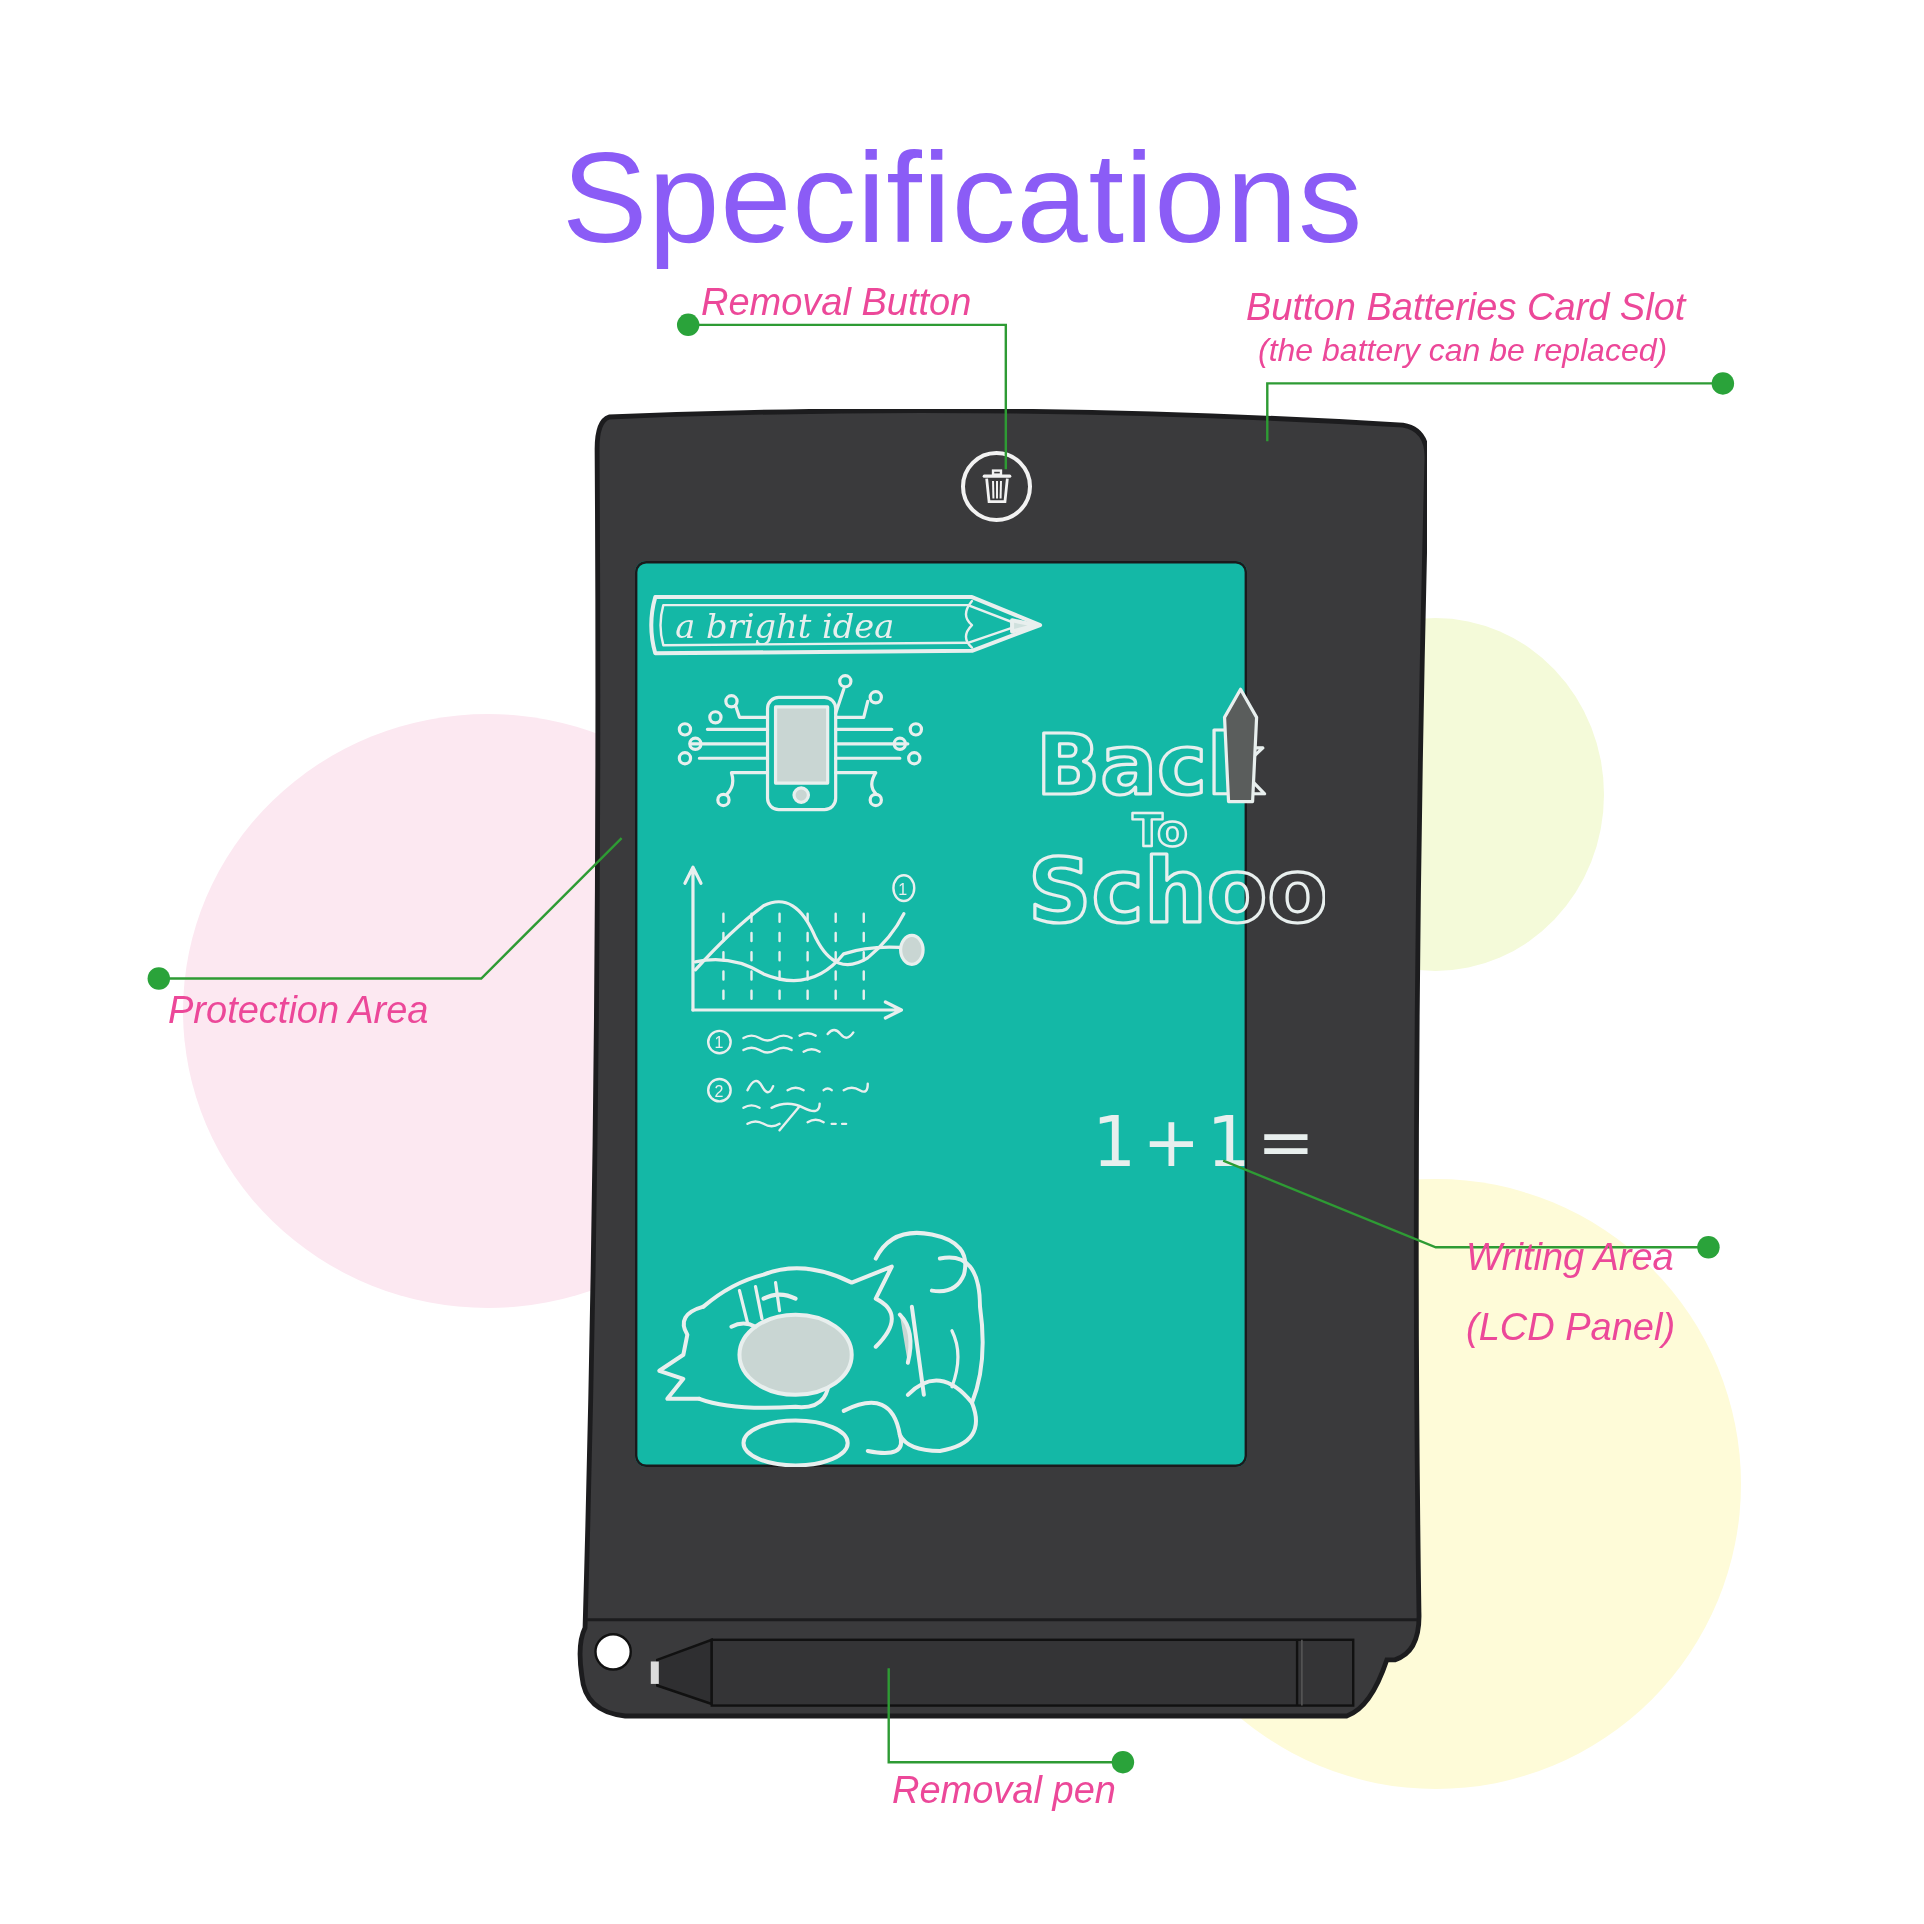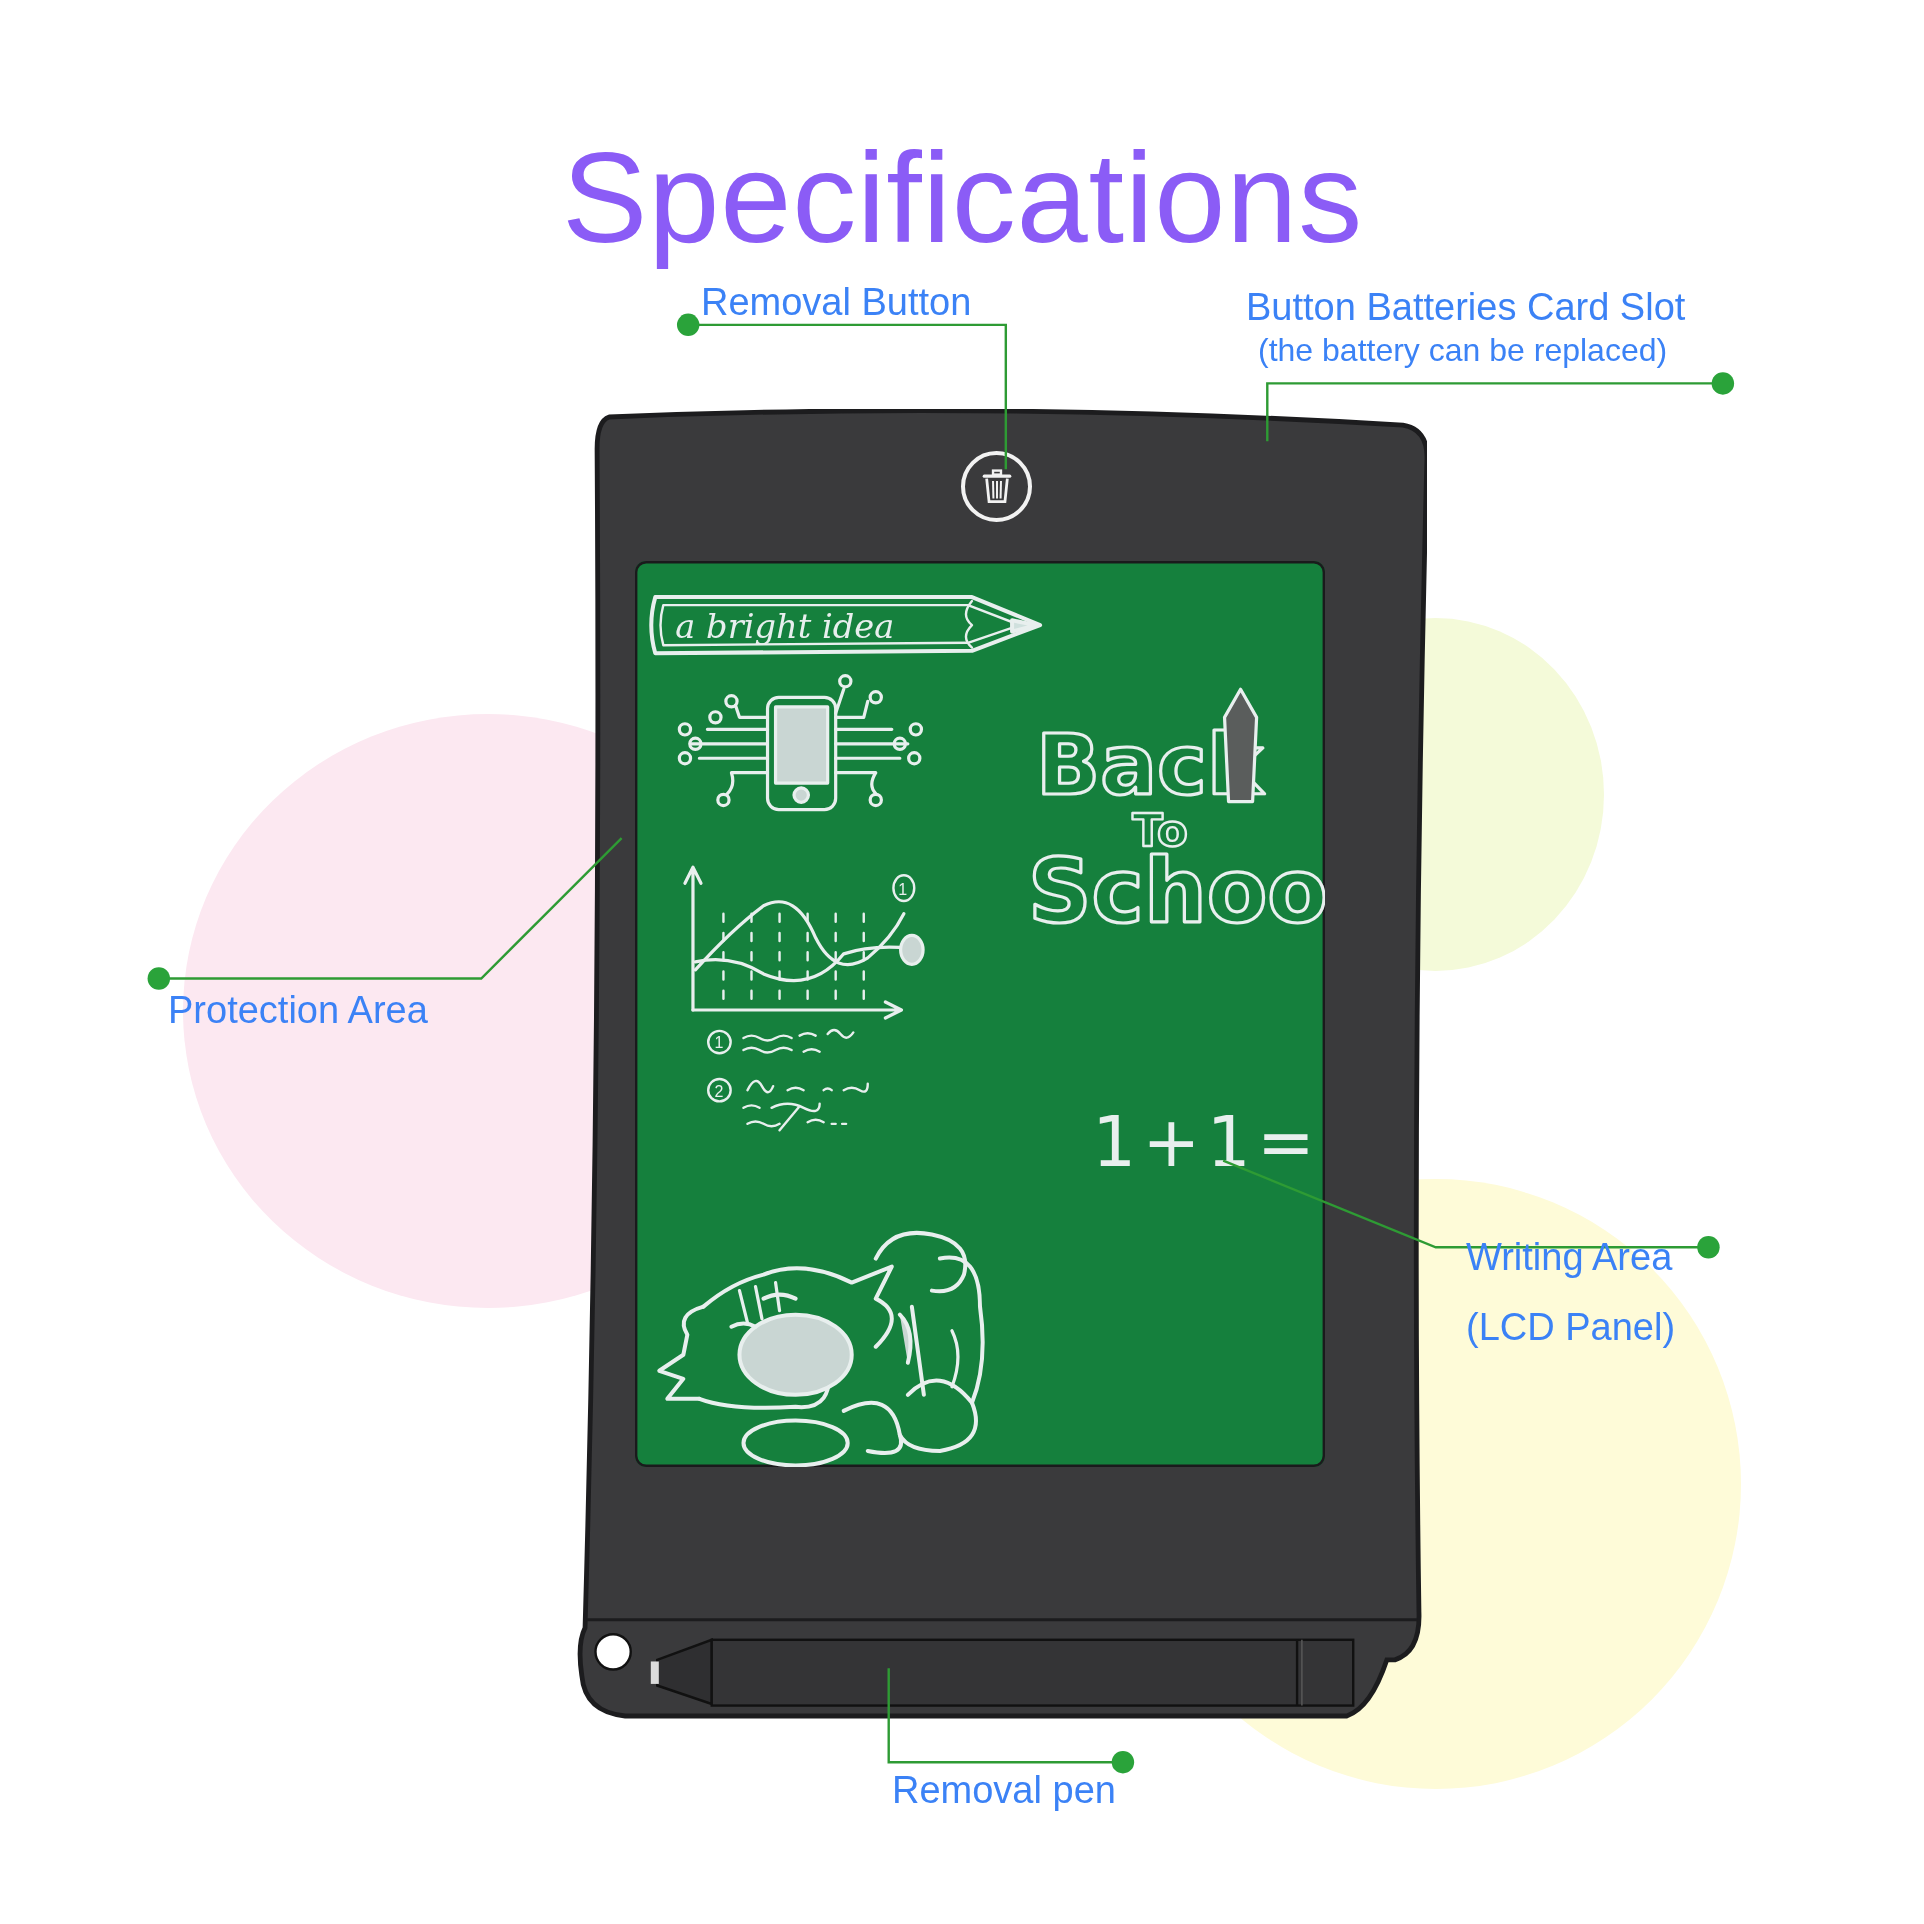--- a/index.html
+++ b/index.html
@@ -16,34 +16,35 @@
   .title {
     position: absolute; left: 0; top: 48px; width: 1925px; text-align: center;
     font-size: 128px; color: #8b5cf6; font-weight: normal; letter-spacing: 0.8px;
     line-height: 1;
   }
 
   .tablet { position: absolute; left: 577px; top: 409px; width: 850px; height: 1315px; }
   .tablet-svg { position: absolute; left: 0; top: 0; }
 
   .lcd {
-    position: absolute; left: 58px; top: 152px; width: 690px; height: 906px;
-    background: #15803d; border-radius: 11.2px;
+    position: absolute; left: 58px; top: 152px; width: 612px; height: 906px;
+    background: #14b8a6; border-radius: 11.2px;
     box-shadow: inset 0 0 0 2.4px #1a1a1c;
   }
 
   .trash-btn {
     position: absolute; left: 384px; top: 42px; width: 71px; height: 71px;
     border: 4px solid #f2f2f2; border-radius: 50%; box-sizing: border-box;
     display: flex; align-items: center; justify-content: center;
   }
 
   .label {
-    position: absolute; color: #3b82f6; font-size: 38px; line-height: 1.15;
+    position: absolute; color: #ec4899; font-size: 38px; line-height: 1.15;
     white-space: nowrap;
+    font-style: italic;
   }
   .label.sub { font-size: 32px; }
 
   .leader { position: absolute; left: 0; top: 0; pointer-events: none; }
 </style>
 </head>
 <body>
 
 <div class="bg-circle circle-pink"></div>
 <div class="bg-circle circle-green"></div>

